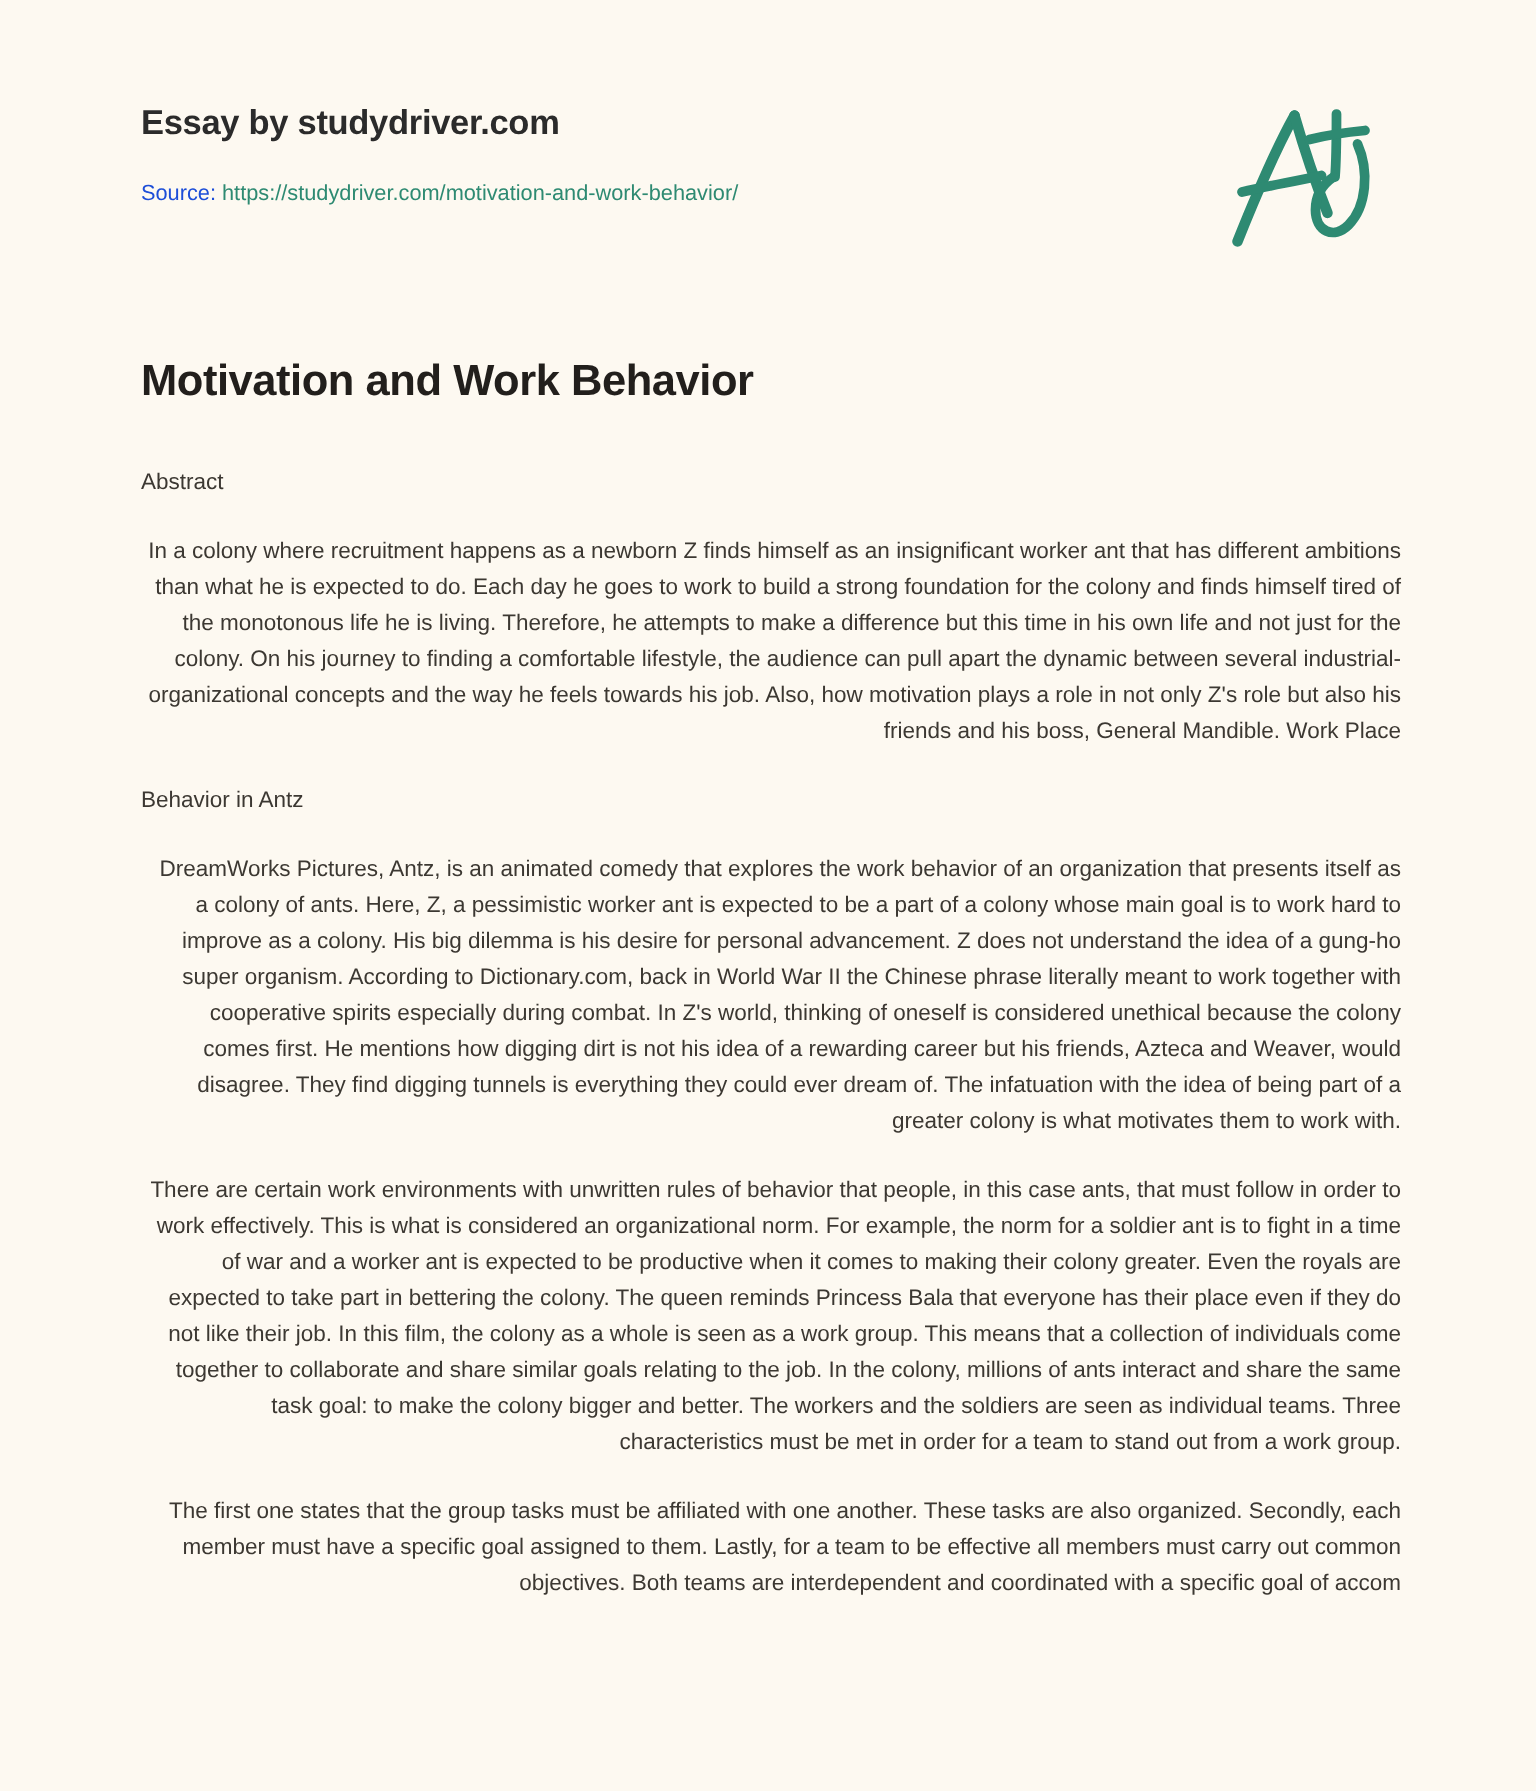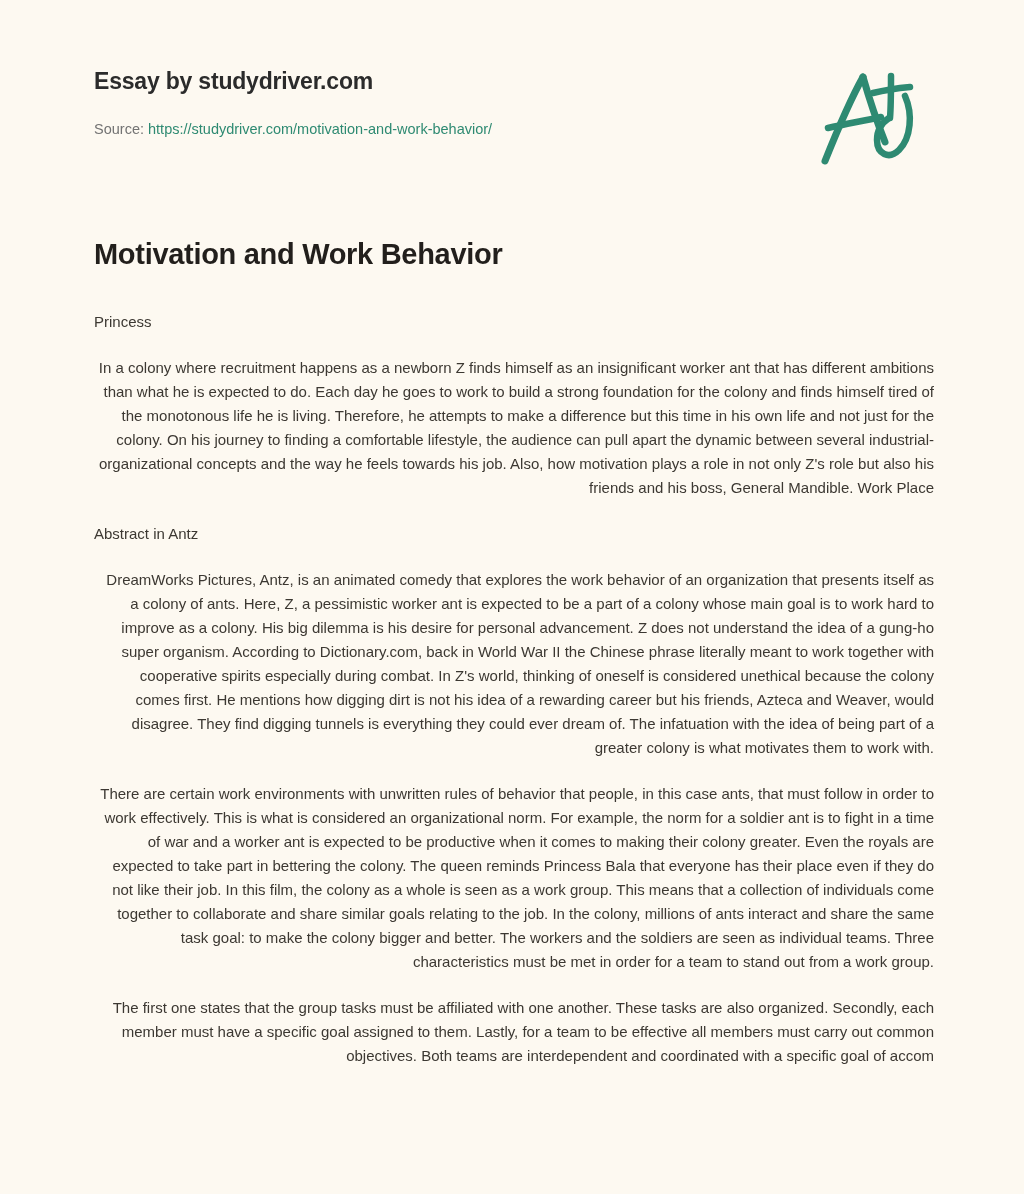--- a/index.html
+++ b/index.html
@@ -46,21 +46,21 @@
 
   .source-line {
     position: absolute;
     left: 94px;
     top: 121px;
     font-size: 14.5px;
     white-space: nowrap;
     line-height: 1.2;
   }
   .source-label {
-    color: #737373;
+    color: #1d4ed8;
   }
   .source-url {
     color: #2e8a72;
     text-decoration: none;
   }
 
   
   .logo {
     position: absolute;
     left: 815px;
@@ -136,25 +136,25 @@
         </g>
       </svg>
     </div>
 
   </div>
 
   <div class="doc">
 
     <h1 class="doc-title">Motivation and Work Behavior</h1>
 
-    <div class="section-heading">Princess</div>
+    <div class="section-heading">Abstract</div>
 
     <p class="para">In a colony where recruitment happens as a newborn Z finds himself as an insignificant worker ant that has different ambitions than what he is expected to do. Each day he goes to work to build a strong foundation for the colony and finds himself tired of the monotonous life he is living. Therefore, he attempts to make a difference but this time in his own life and not just for the colony. On his journey to finding a comfortable lifestyle, the audience can pull apart the dynamic between several industrial-organizational concepts and the way he feels towards his job. Also, how motivation plays a role in not only Z's role but also his friends and his boss, General Mandible. Work Place</p>
 
-    <div class="section-heading">Abstract in Antz</div>
+    <div class="section-heading">Behavior in Antz</div>
 
     <p class="para">DreamWorks Pictures, Antz, is an animated comedy that explores the work behavior of an organization that presents itself as a colony of ants. Here, Z, a pessimistic worker ant is expected to be a part of a colony whose main goal is to work hard to improve as a colony. His big dilemma is his desire for personal advancement. Z does not understand the idea of a gung-ho super organism. According to Dictionary.com, back in World War II the Chinese phrase literally meant to work together with cooperative spirits especially during combat. In Z's world, thinking of oneself is considered unethical because the colony comes first. He mentions how digging dirt is not his idea of a rewarding career but his friends, Azteca and Weaver, would disagree. They find digging tunnels is everything they could ever dream of. The infatuation with the idea of being part of a greater colony is what motivates them to work with.</p>
 
 
     <p class="para">There are certain work environments with unwritten rules of behavior that people, in this case ants, that must follow in order to work effectively. This is what is considered an organizational norm. For example, the norm for a soldier ant is to fight in a time of war and a worker ant is expected to be productive when it comes to making their colony greater. Even the royals are expected to take part in bettering the colony. The queen reminds Princess Bala that everyone has their place even if they do not like their job. In this film, the colony as a whole is seen as a work group. This means that a collection of individuals come together to collaborate and share similar goals relating to the job. In the colony, millions of ants interact and share the same task goal: to make the colony bigger and better. The workers and the soldiers are seen as individual teams. Three characteristics must be met in order for a team to stand out from a work group.</p>
 
     <p class="para">The first one states that the group tasks must be affiliated with one another. These tasks are also organized. Secondly, each member must have a specific goal assigned to them. Lastly, for a team to be effective all members must carry out common objectives. Both teams are interdependent and coordinated with a specific goal of accom</p>
 
   </div>
 

